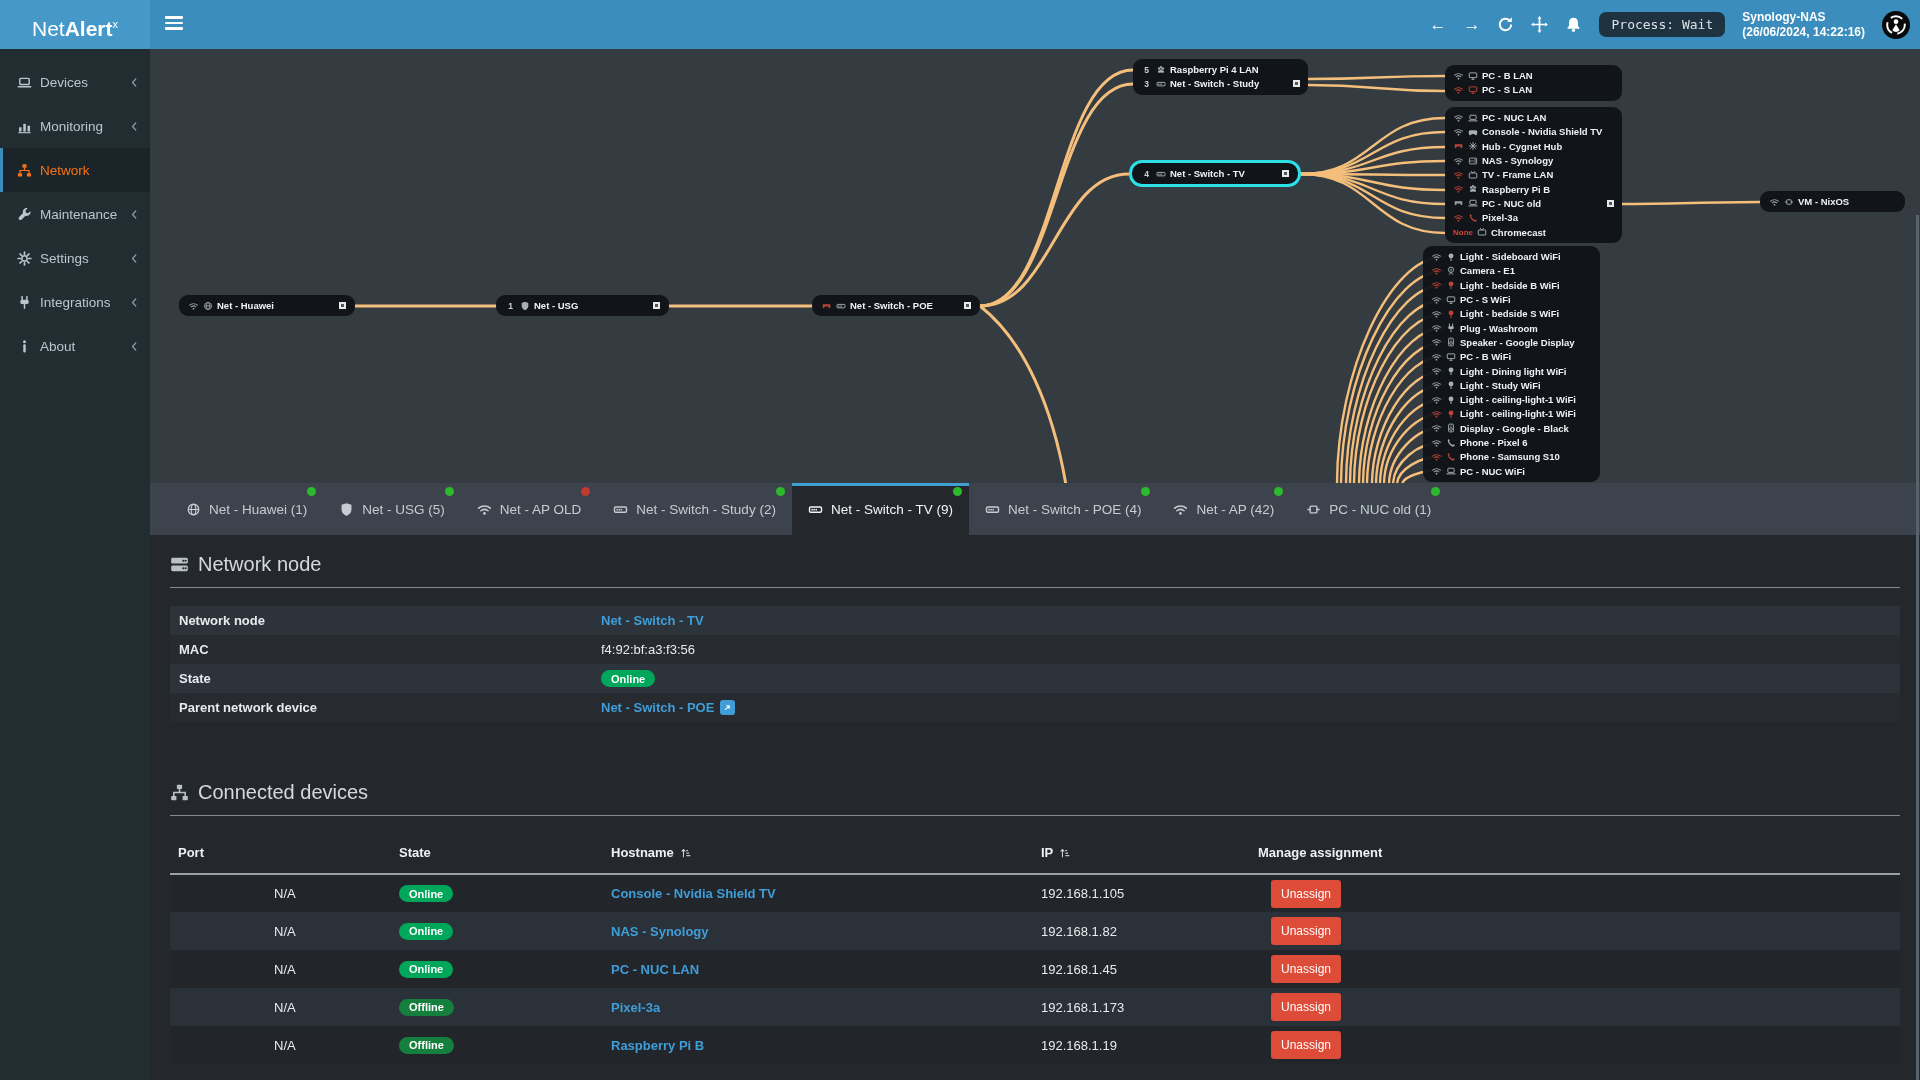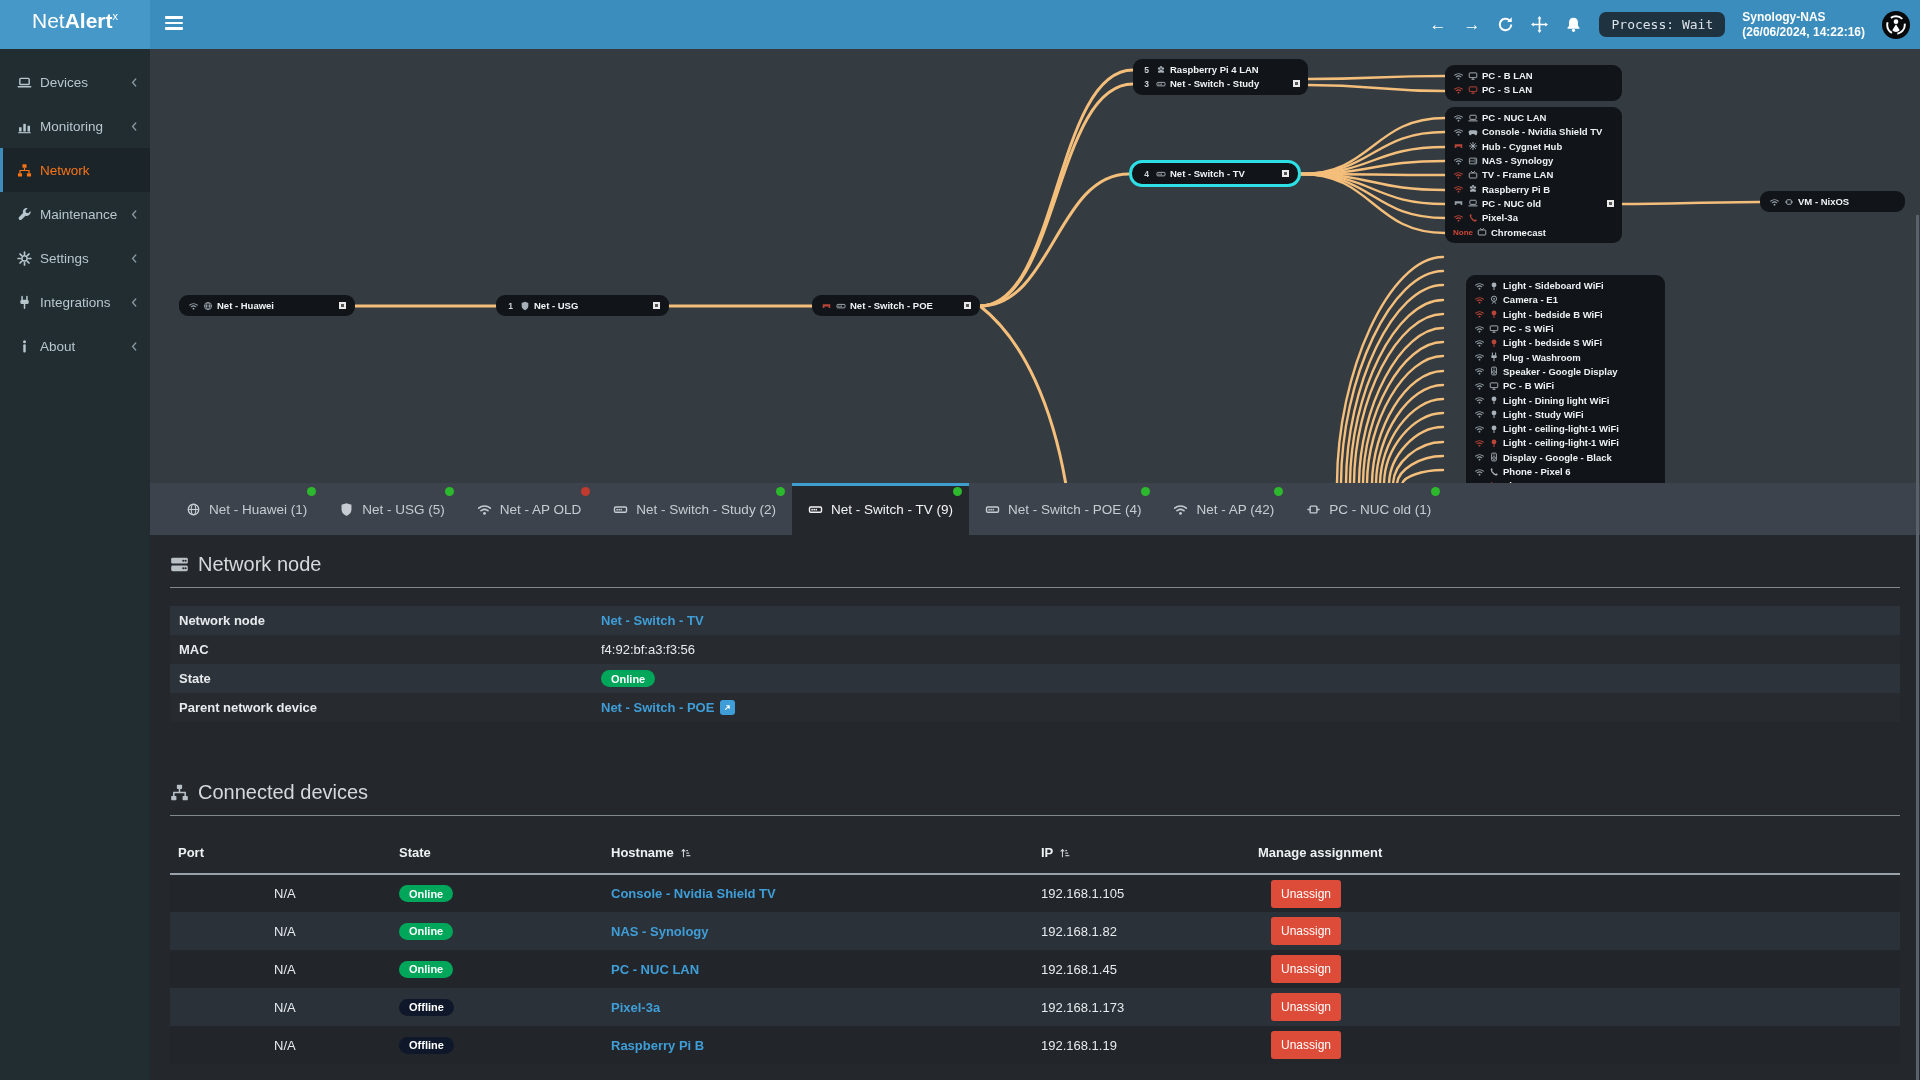--- a/index.html
+++ b/index.html
@@ -2,21 +2,21 @@
 <html><head>
 <meta charset="utf-8">
 <style>
   * { margin:0; padding:0; box-sizing:border-box; }
   html,body { width:1920px; height:1080px; overflow:hidden; background:#24282d;
     font-family:"Liberation Sans", sans-serif; position:relative; }
 
   
   .topbar { position:absolute; left:0; top:0; width:1920px; height:49px; background:#3b8dbd; z-index:30; }
   .logo { position:absolute; left:0; top:0; width:150px; height:49px; background:#4698c9;
-    color:#fff; font-size:21px; text-align:center; line-height:33px; }
+    color:#fff; font-size:21px; text-align:center; line-height:49px; }
   .logo b { font-weight:700; }
   .logo .lp { font-weight:300; }
   .logo sup { font-size:11px; }
   .hamburger { position:absolute; left:165px; top:16px; width:18px; height:16px; cursor:pointer; }
   .hamburger span { display:block; height:2.5px; background:#fff; margin-bottom:3.2px; border-radius:1px; }
   .tb-right { position:absolute; right:10px; top:0; height:49px; display:flex; align-items:center; gap:17px; color:#fff; }
   .tb-ic { width:17px; height:17px; color:#fff; cursor:pointer; }
   .tb-arrow { font-size:17px; color:#fff; cursor:pointer; line-height:1; }
   .proc-badge { background:rgba(24,30,36,.82); color:#dde3e8; font-family:"DejaVu Sans Mono", monospace;
     font-size:13px; padding:5px 12px; border-radius:7px; }
@@ -78,21 +78,21 @@
   .drow:nth-child(even) { background:#272b30; }
   .dlabel { width:431px; padding-left:9px; font-size:13px; font-weight:700; color:#e7ebee; flex:none; }
   .dval { display:flex; align-items:center; gap:6px; }
   .dtext { font-size:13px; color:#e7ebee; }
   .dlink { font-size:13px; font-weight:600; color:#3f9ed8; cursor:pointer; }
   .ext { width:15px; height:15px; background:#3f9ed8; border-radius:3px; display:inline-flex;
     align-items:center; justify-content:center; cursor:pointer; }
   .ext .ic { width:9px; height:9px; color:#fff; }
   .pill { display:inline-block; padding:2.5px 10px; border-radius:10px; font-size:11px; font-weight:700; color:#fff; }
   .pill.online { background:#00a65a; }
-  .pill.offline { background:#0f172a; }
+  .pill.offline { background:#15803d; }
 
   table.devtab { margin:20px 20px 0; width:1730px; border-collapse:collapse; table-layout:fixed; }
   .devtab th { text-align:left; font-size:13px; font-weight:700; color:#eef1f3; height:38px;
     padding:0 0 4px 8px; border-bottom:2px solid #9aa2a9; vertical-align:middle; }
   .devtab th .sort-ic { width:12px; height:12px; margin-left:6px; vertical-align:-2px; color:#cfd5da; cursor:pointer; }
   .devtab td { height:38px; padding-left:8px; font-size:13px; color:#e7ebee; vertical-align:middle; }
   .devtab tbody tr:nth-child(odd) { background:#22262b; }
   .devtab tbody tr:nth-child(even) { background:#2b3139; }
   .c-port .port { padding-left:96px; }
   .hostlink { font-weight:700; color:#3f9ed8; cursor:pointer; }
@@ -554,21 +554,21 @@
         <div class="nrow">
           <svg class="ic n1">
             <use href="#i-wifi"></use>
           </svg>
           <svg class="ic n2">
             <use href="#i-chip"></use>
           </svg>
           <span class="nlabel">VM - NixOS</span>
         </div>
       </div>
-      <div class="nbox" style="left: 1316px; top: 197px; width: 199px; margin-top: 29px;">
+      <div class="nbox" style="left: 1273px; top: 197px; width: 177px;">
         <div class="nrow">
           <svg class="ic n1">
             <use href="#i-wifi"></use>
           </svg>
           <svg class="ic n2">
             <use href="#i-bulb"></use>
           </svg>
           <span class="nlabel">Light - Sideboard WiFi</span>
         </div>
         <div class="nrow">

